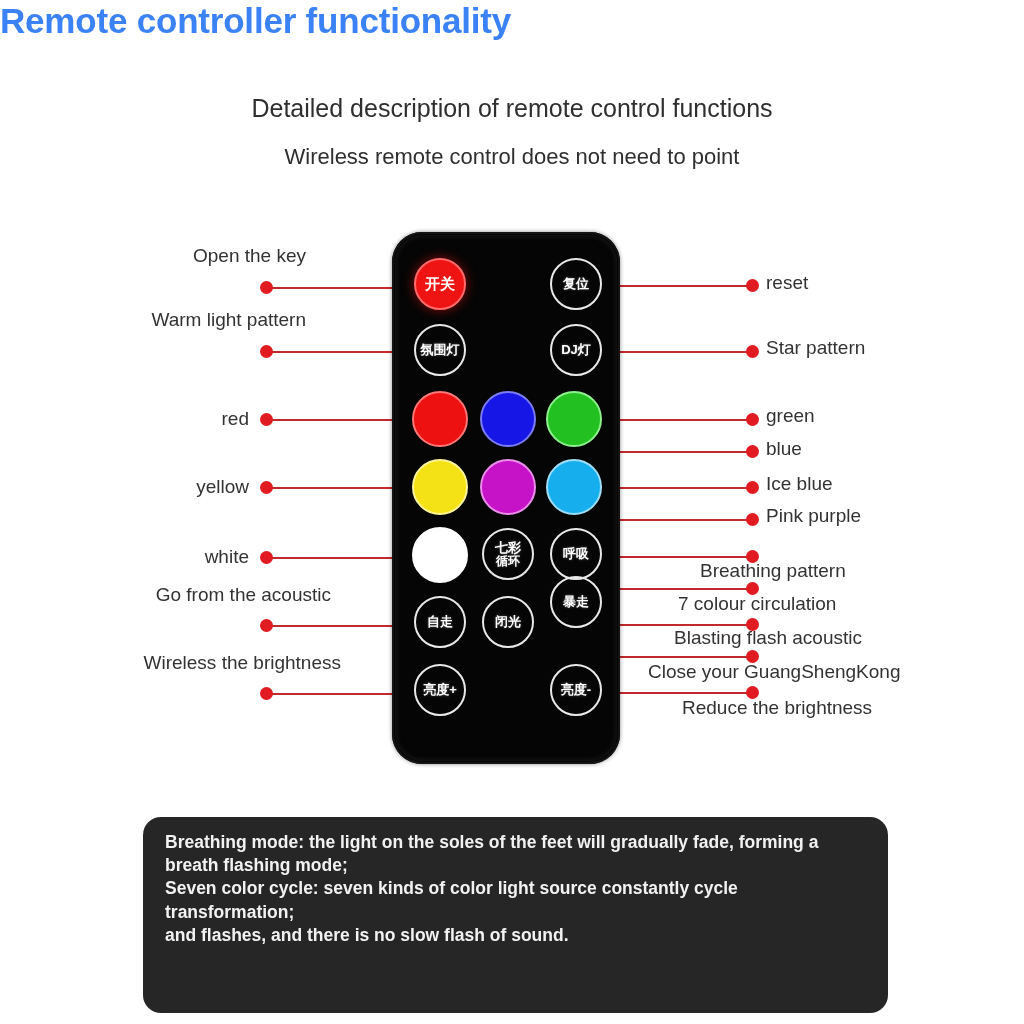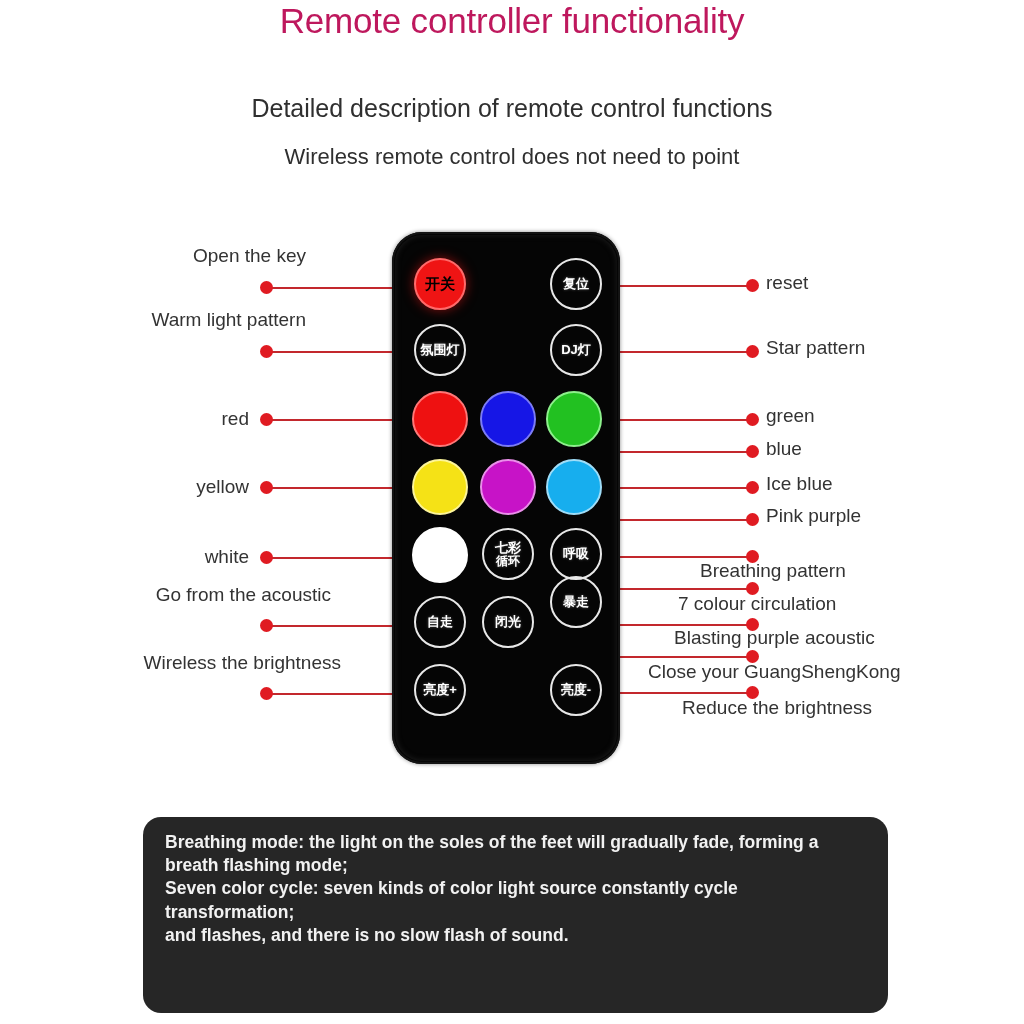--- a/index.html
+++ b/index.html
@@ -12,25 +12,24 @@
     overflow: hidden;
     font-family: "Liberation Sans", sans-serif;
     color: #2b2b2b;
   }
   #root { position: absolute; inset: 0; }
 
   
   .title {
     position: absolute;
     left: 0; right: 0; top: 0;
-    text-align: center;
     font-size: 35px;
-    font-weight: normal;
+    font-weight: bold;
     letter-spacing: -0.2px;
-    color: #be185d;
+    color: #3b82f6;
     line-height: 42px;
   }
   .sub1 {
     position: absolute;
     left: 0; right: 0; top: 92px;
     text-align: center;
     font-size: 25px;
     color: #2f2f2f;
     line-height: 32px;
   }
@@ -78,21 +77,21 @@
     color: #ffffff;
     font-size: 13px;
     font-weight: bold;
     background: transparent;
     text-shadow: 0 0 3px rgba(255,255,255,.35);
   }
   .btn.solid { border: 2px solid rgba(255,255,255,0.85); }
   .btn.power {
     background: #ef1414;
     border: 2px solid #ff6a6a;
-    color: #000000;
+    color: #ffffff;
     font-size: 15px;
     font-weight: bold;
     box-shadow: 0 0 12px rgba(239,20,20,.55);
   }
   .btn .cn2 { display:block; font-size:12px; }
 
   
   .lead {
     position: absolute;
     background: #c3282d;
@@ -283,21 +282,21 @@
   <div class="lbl r" style="left:766px; top:505px;">
     <span>Pink purple</span>
   </div>
   <div class="lbl r" style="left:700px; top:560px;">
     <span>Breathing pattern</span>
   </div>
   <div class="lbl r" style="left:678px; top:593px;">
     <span>7 colour circulation</span>
   </div>
   <div class="lbl r" style="left:674px; top:627px;">
-    <span>Blasting purple acoustic</span>
+    <span>Blasting flash acoustic</span>
   </div>
   <div class="lbl r" style="left:648px; top:661px;">
     <span>Close your GuangShengKong</span>
   </div>
   <div class="lbl r" style="left:682px; top:697px;">
     <span>Reduce the brightness</span>
   </div>
 
   <div class="descbox">
     <p>Breathing mode: the light on the soles of the feet will gradually fade, forming a</p>

